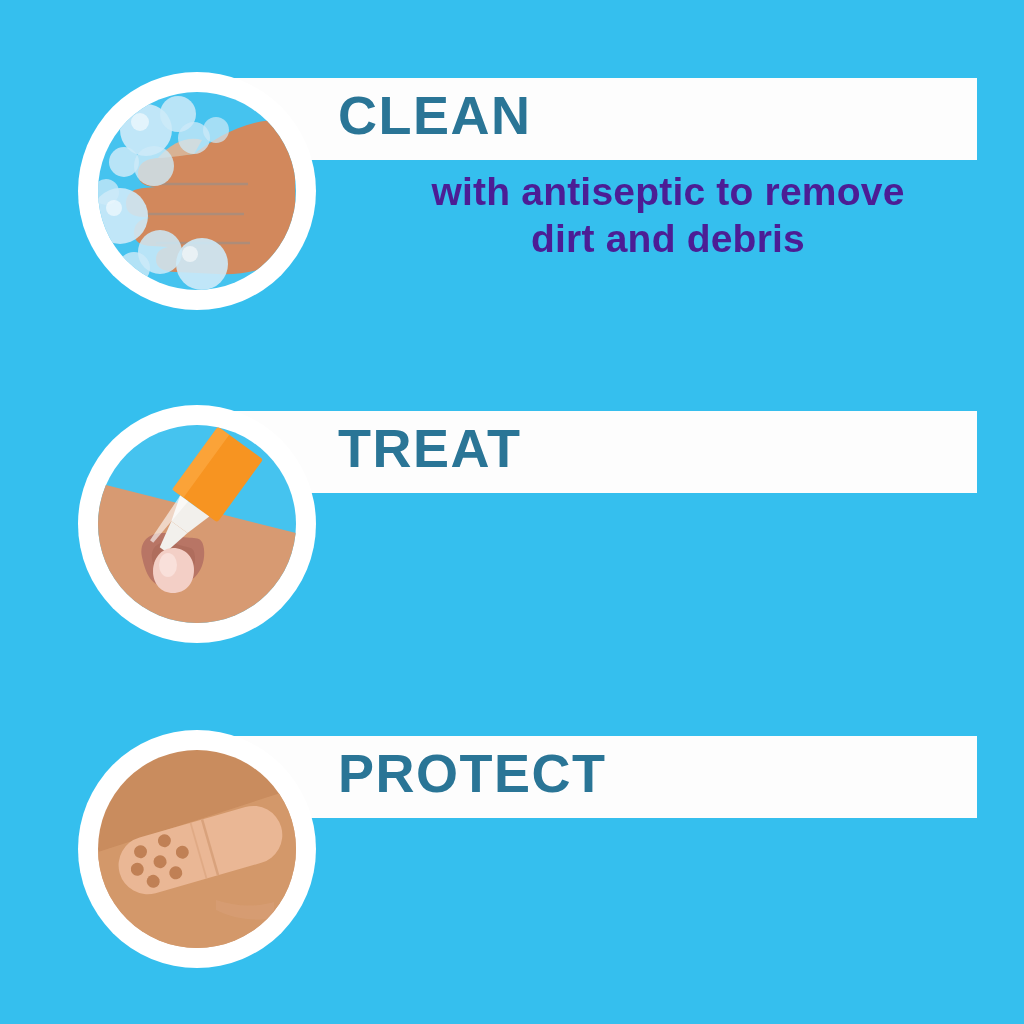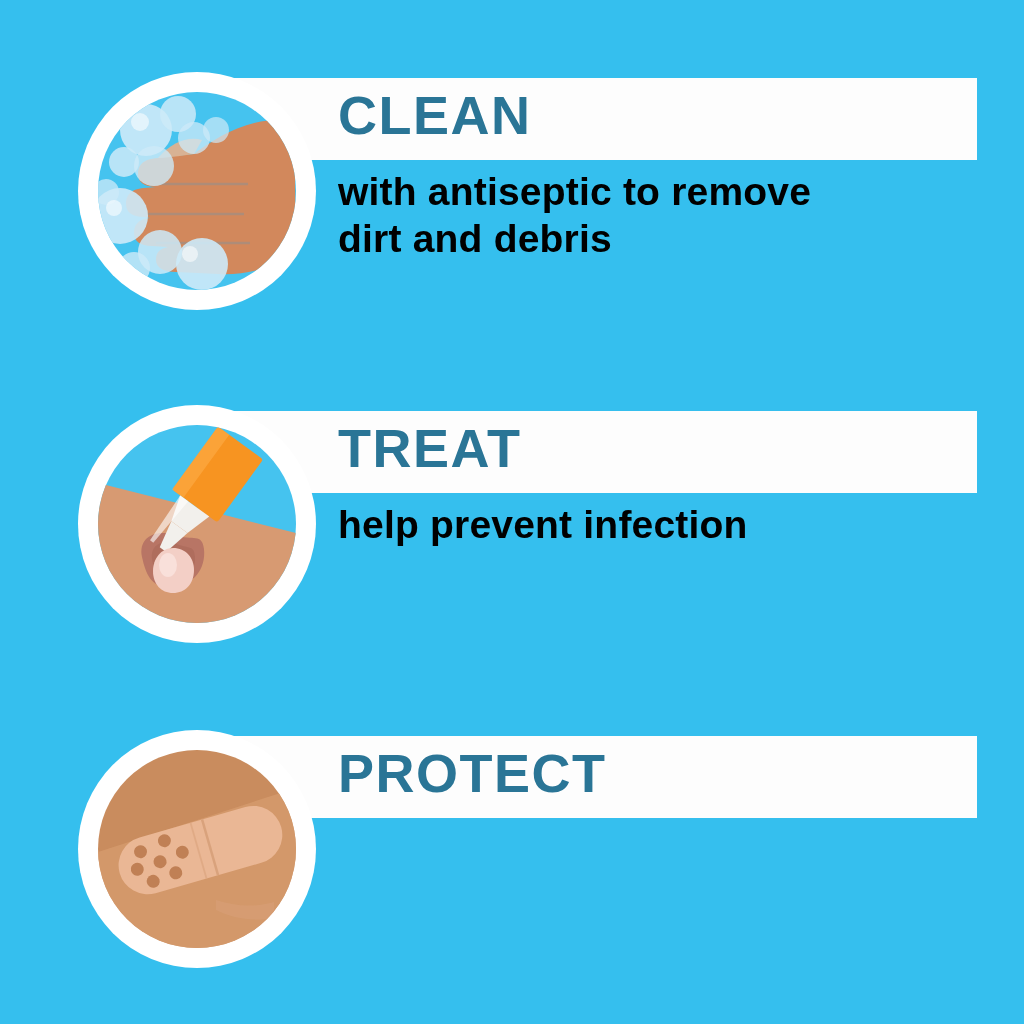--- a/index.html
+++ b/index.html
@@ -11,20 +11,21 @@
     height: 1024px;
     background: #35bfee;
     font-family: "Liberation Sans", sans-serif;
     overflow: hidden;
     position: relative;
   }
 
   .board {
     position: absolute;
     inset: 0;
+    text-align: center;
   }
 
   
   .step {
     position: absolute;
     left: 0;
     width: 1024px;
   }
   .step-1 { top: 60px; }
   .step-2 { top: 393px; }
@@ -52,21 +53,21 @@
   }
 
   
   .desc {
     position: absolute;
     left: 338px;
     top: 108px;
     width: 660px;
     font-size: 39px;
     font-weight: 700;
-    color: #000000;
+    color: #4c1d95;
     line-height: 47px;
     letter-spacing: 0.2px;
   }
   .desc .line { display: block; }
 
   
   .icon-wrap {
     position: absolute;
     left: 78px;
     top: 12px;
@@ -150,21 +151,20 @@
     </div>
   </div>
 
   <div class="step step-2">
 
     <div class="title-bar"></div>
 
     <div class="title-text">TREAT</div>
 
     <div class="desc">
-      <span class="line">help prevent infection</span>
     </div>
 
     <div class="icon-wrap">
       <div class="icon-ring"></div>
       <div class="icon-disc">
         <svg class="icon-svg" viewBox="0 0 198 198">
           <rect x="0" y="0" width="198" height="198" fill="#45c3ef"></rect>
 
           <path d="M0 58 L198 108 L198 198 L0 198 Z" fill="#d79a72"></path>
 

